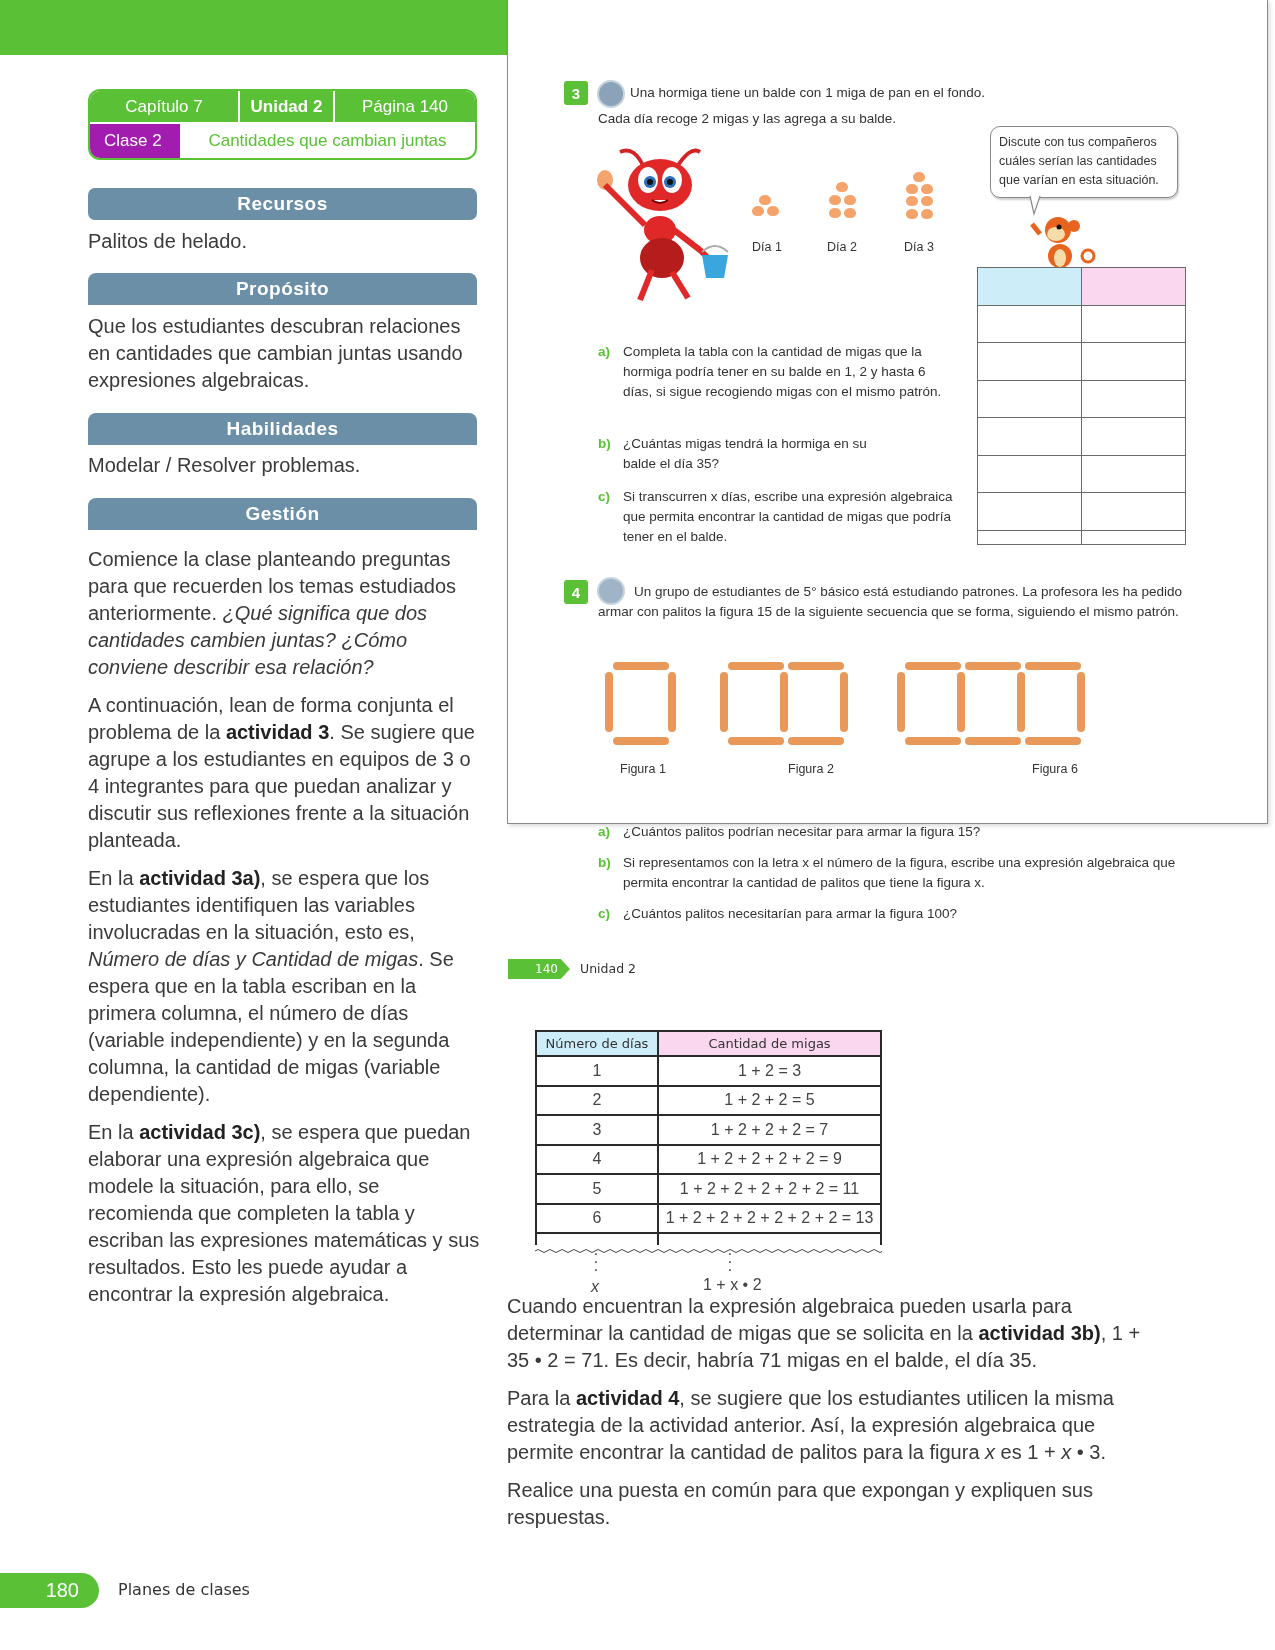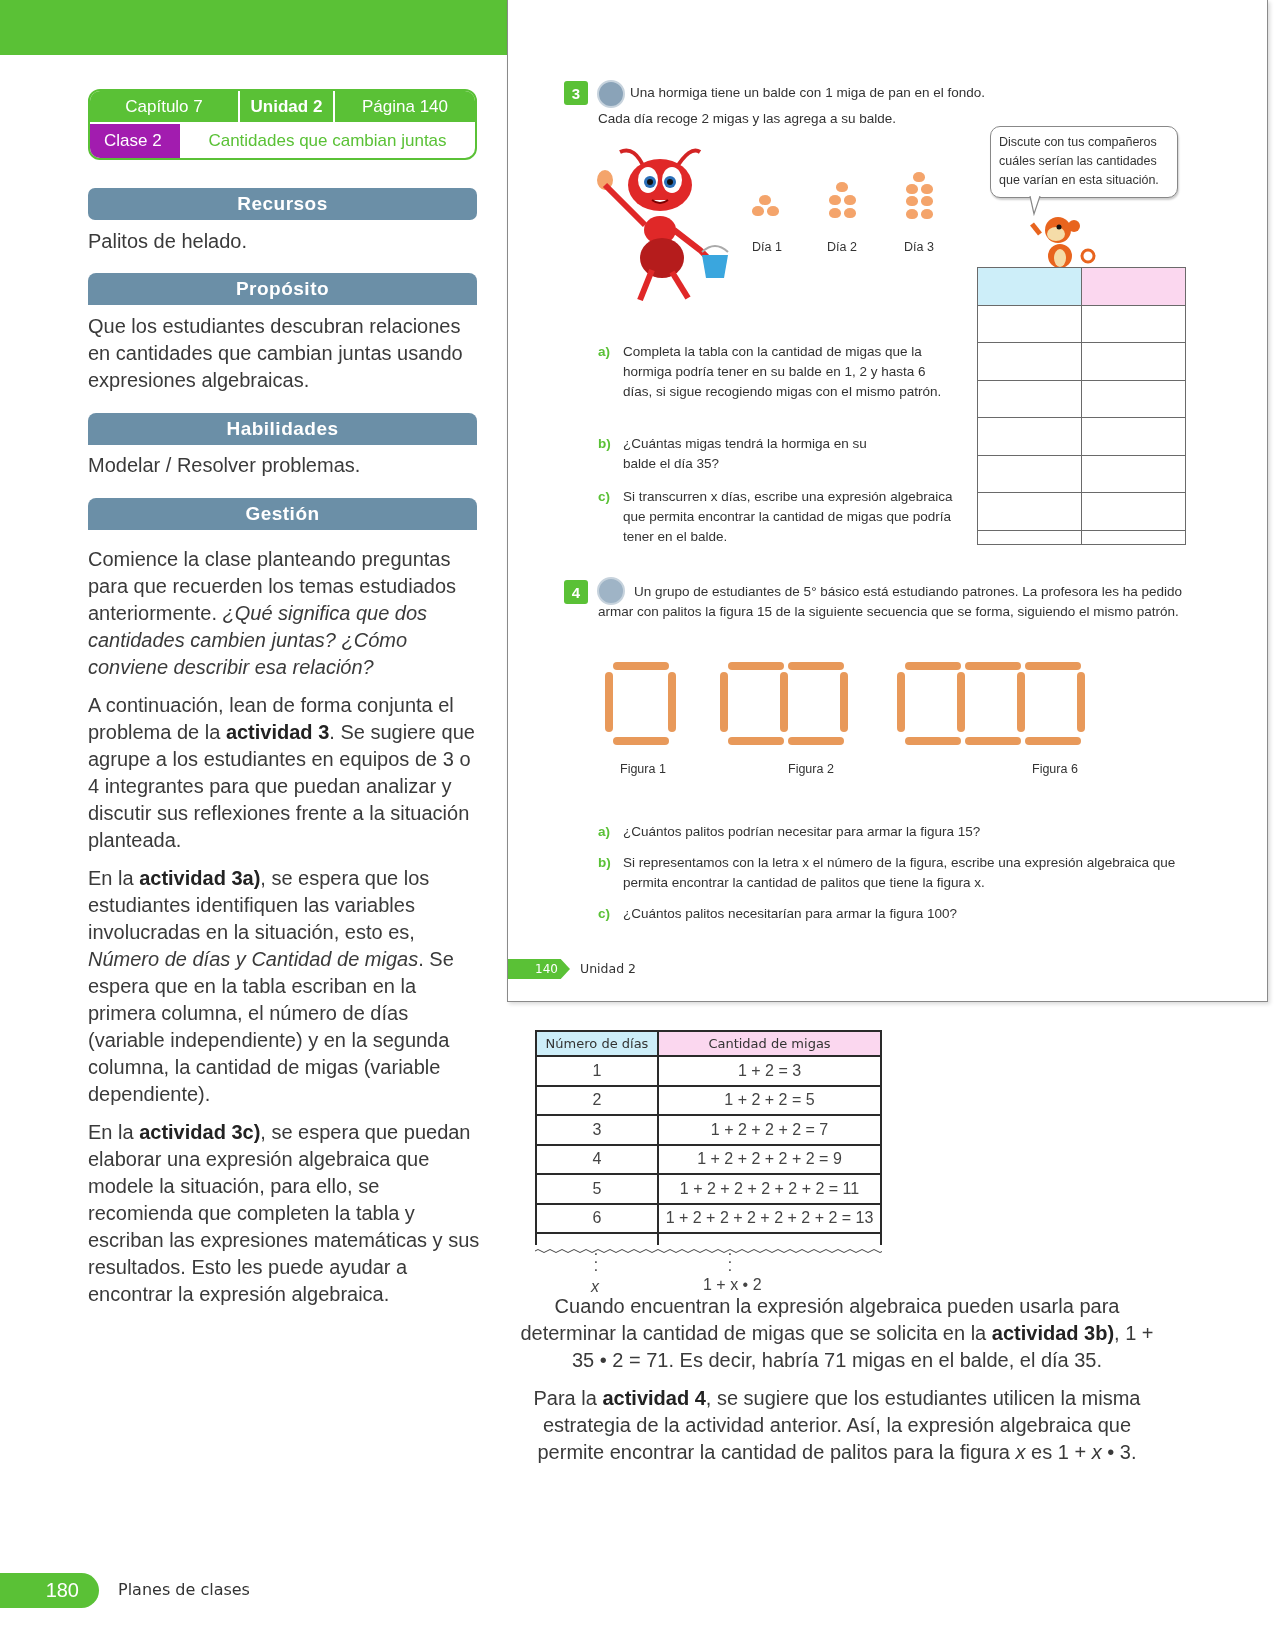--- a/index.html
+++ b/index.html
@@ -19,21 +19,21 @@
   .hdr-row2 .c1 { width: 90px; background: #a21caf; color: #fff; display: flex; align-items: center; padding-left: 14px; }
   .hdr-row2 .c2 { flex: 1; color: #5ac136; display: flex; align-items: center; justify-content: center; }
 
   .sec-bar { position: absolute; left: 88px; width: 389px; height: 32px; background: #6b8fa7; color: #fff; font-weight: bold; font-size: 19px; display: flex; align-items: center; justify-content: center; border-radius: 8px 8px 0 0; letter-spacing: 0.5px; }
   .body-text { position: absolute; left: 88px; width: 395px; font-size: 20px; line-height: 27px; color: #3a3a3a; }
   .body-text p { margin-bottom: 11px; }
   .body-text b { color: #222; }
   .body-text i { font-style: italic; }
 
   
-  .mini { position: absolute; left: 507px; top: 0; width: 761px; height: 1002px; border: 1.5px solid #8a8a8a; border-top: none; background: #fff; box-shadow: 2px 2px 4px rgba(0,0,0,0.15); }
+  .mini { position: absolute; left: 507px; top: 0; width: 761px; height: 824px; border: 1.5px solid #8a8a8a; border-top: none; background: #fff; box-shadow: 2px 2px 4px rgba(0,0,0,0.15); }
   .mini * { font-family: "DejaVu Sans", sans-serif; }
   .act-num { position: absolute; width: 24px; height: 24px; background: #5ac136; color: #fff; font-weight: bold; font-size: 15px; border-radius: 3px; display: flex; align-items: center; justify-content: center; }
   .act-icon { position: absolute; width: 28px; height: 28px; border-radius: 50%; background: #8aa3b8; border: 2px solid #c7d3dd; }
   .mtext { position: absolute; font-size: 13.5px; line-height: 20px; color: #333; }
   .q { position: absolute; font-size: 13.5px; line-height: 20px; color: #333; }
   .q .lbl { position: absolute; left: 0; top: 0; color: #5ac136; font-weight: bold; }
   .q .txt { margin-left: 25px; display: block; }
 
   .bubble { position: absolute; left: 990px; top: 126px; width: 188px; height: 72px; border: 1.5px solid #888; border-radius: 10px; background: #fff; font-size: 12.5px; line-height: 19px; padding: 6px 8px; color: #333; box-shadow: 1px 2px 2px rgba(0,0,0,0.2); }
 
@@ -311,19 +311,20 @@
 </tbody>
   </table>
 <svg class="wavy" viewBox="0 0 347 6">
   <path d="M0 3 Q3 0 6 3 T12 3 T18 3 T24 3 T30 3 T36 3 T42 3 T48 3 T54 3 T60 3 T66 3 T72 3 T78 3 T84 3 T90 3 T96 3 T102 3 T108 3 T114 3 T120 3 T126 3 T132 3 T138 3 T144 3 T150 3 T156 3 T162 3 T168 3 T174 3 T180 3 T186 3 T192 3 T198 3 T204 3 T210 3 T216 3 T222 3 T228 3 T234 3 T240 3 T246 3 T252 3 T258 3 T264 3 T270 3 T276 3 T282 3 T288 3 T294 3 T300 3 T306 3 T312 3 T318 3 T324 3 T330 3 T336 3 T342 3 T348 3" stroke="#444" stroke-width="1" fill="none"></path>
 </svg>
 <div class="dots" style="left:591px; top:1250px; width:10px;">·<br>·<br>·</div>
 <div class="dots" style="left:725px; top:1250px; width:10px;">·<br>·<br>·</div>
 <div class="var-x" style="left:591px; top:1278px;">x</div>
 <div class="var-x" style="left:703px; top:1276px; font-style:normal;">1 + x • 2</div>
 
-<div class="right-text" style="top:1293px;text-align:center;">
+<div class="right-text" style="top:1293px;">
   <p><span>Cuando encuentran la expresión algebraica pueden usarla para determinar la cantidad de migas que se solicita en la </span><b>actividad 3b)</b><span>, 1 + 35 • 2 = 71. Es decir, habría 71 migas en el balde, el día 35.</span></p>
   <p><span>Para la </span><b>actividad 4</b><span>, se sugiere que los estudiantes utilicen la misma estrategia de la actividad anterior. Así, la expresión algebraica que permite encontrar la cantidad de palitos para la figura </span><i>x</i><span> es 1 + </span><i>x</i><span> • 3.</span></p>
+  <p>Realice una puesta en común para que expongan y expliquen sus respuestas.</p>
 </div>
 
 <div class="foot-pill">180</div>
 <div class="foot-txt">Planes de clases</div>
 
 </body></html>

